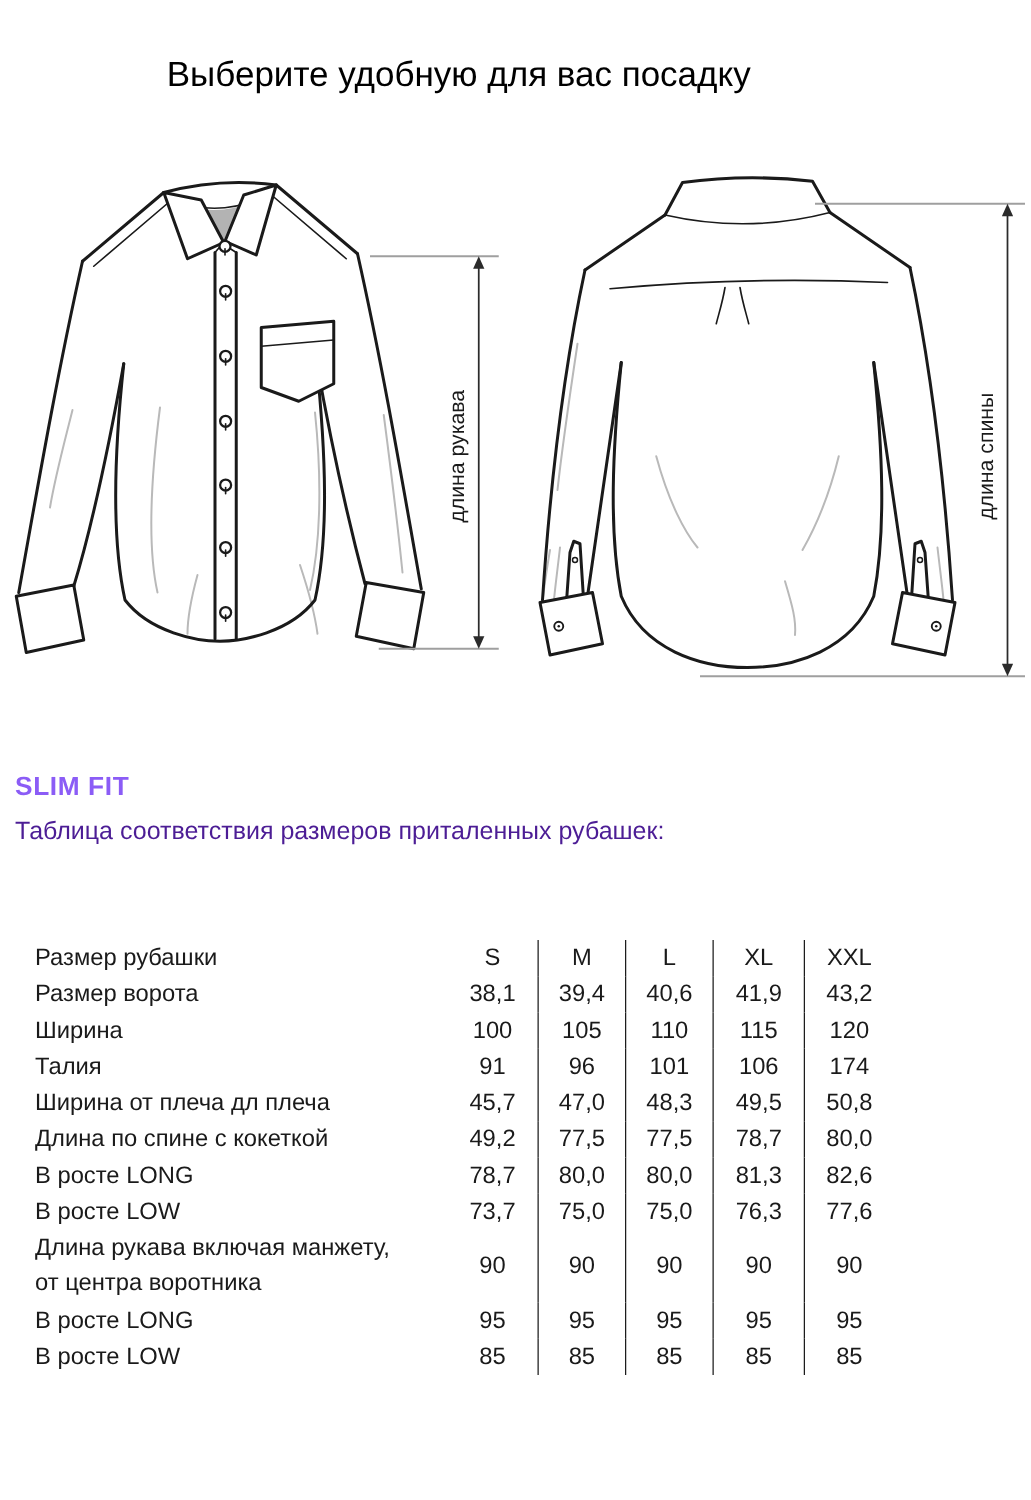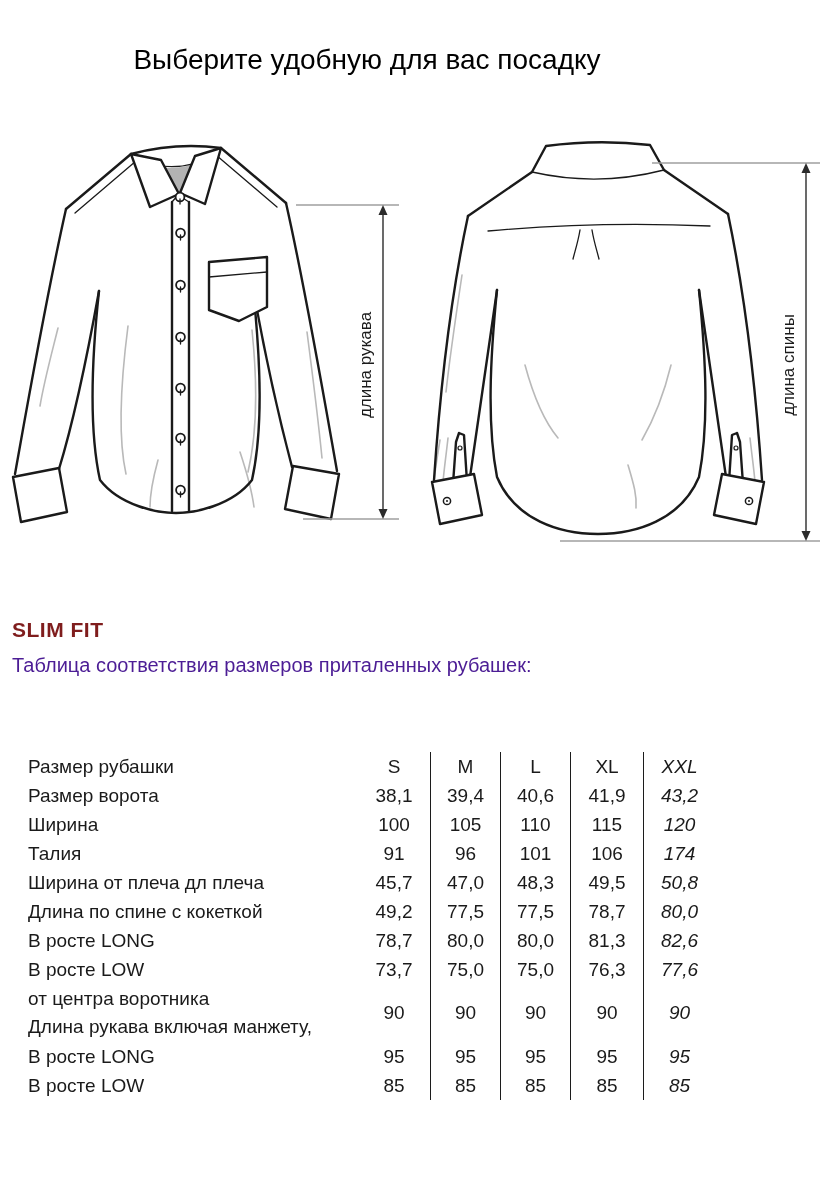--- a/index.html
+++ b/index.html
@@ -7,39 +7,39 @@
     position:relative;width:825px;height:1200px;background:#ffffff;overflow:hidden;
     font-family:"Liberation Sans","DejaVu Sans",sans-serif;color:#1a1a1a;
   }
   .main-title{
     position:absolute;top:44px;left:0;width:734px;text-align:center;
     font-size:28px;font-weight:400;color:#000;
   }
   .diagram-svg{position:absolute;left:0;top:130px;width:825px;height:440px;}
   .fit-heading{
     position:absolute;left:12px;top:618px;font-size:21px;font-weight:800;
-    letter-spacing:0.5px;color:#7f1d1d;
+    letter-spacing:0.5px;color:#8b5cf6;
   }
   .fit-subtitle{
     position:absolute;left:12px;top:654px;font-size:20px;font-weight:400;color:#4c1d95;
   }
   .size-table{position:absolute;left:28px;top:752px;width:720px;font-size:19px;}
   .t-row{display:flex;align-items:center;height:29px;}
   .t-row.tall{height:58px;}
   .c-label{width:330px;line-height:22px;}
   .t-row.tall .c-label{line-height:28px;}
   .c-val{
     height:100%;display:flex;align-items:center;justify-content:center;
     text-align:center;box-sizing:border-box;
   }
   .c-s{width:72px;}
   .c-m{width:70px;border-left:1.5px solid #1c1c1c;}
   .c-l{width:70px;border-left:1.5px solid #1c1c1c;}
   .c-xl{width:73px;border-left:1.5px solid #1c1c1c;}
-  .c-xxl{width:72px;border-left:1.5px solid #1c1c1c;font-style:italic;}
+  .c-xxl{width:72px;border-left:1.5px solid #1c1c1c;}
   .shirt-line{fill:none;stroke:#1a1a1a;stroke-width:2.4;stroke-linejoin:round;stroke-linecap:round;}
   .shirt-thin{fill:none;stroke:#1a1a1a;stroke-width:1.3;stroke-linejoin:round;stroke-linecap:round;}
   .shirt-fill{fill:#ffffff;stroke:#1a1a1a;stroke-width:2.4;stroke-linejoin:round;}
   .fold{fill:none;stroke:#b9b9b9;stroke-width:1.6;stroke-linecap:round;}
   .ext-line{stroke:#9f9f9f;stroke-width:1.6;}
   .dim-line{stroke:#2b2b2b;stroke-width:1.4;}
   .dim-head{fill:#2b2b2b;}
   .dim-text{font-family:"Liberation Sans","DejaVu Sans",sans-serif;font-size:17px;fill:#1a1a1a;}
 </style>
 </head>
@@ -255,22 +255,22 @@
       <div class="c-label">В росте LOW</div>
       <div class="c-val c-s">73,7</div>
       <div class="c-val c-m">75,0</div>
       <div class="c-val c-l">75,0</div>
       <div class="c-val c-xl">76,3</div>
       <div class="c-val c-xxl">77,6</div>
     </div>
 
     <div class="t-row tall">
       <div class="c-label">
+        <span style="display:block">Длина рукава включая манжету,</span>
         <span style="display:block">от центра воротника</span>
-        <span style="display:block">Длина рукава включая манжету,</span>
       </div>
       <div class="c-val c-s">90</div>
       <div class="c-val c-m">90</div>
       <div class="c-val c-l">90</div>
       <div class="c-val c-xl">90</div>
       <div class="c-val c-xxl">90</div>
     </div>
 
     <div class="t-row">
       <div class="c-label">В росте LONG</div>

